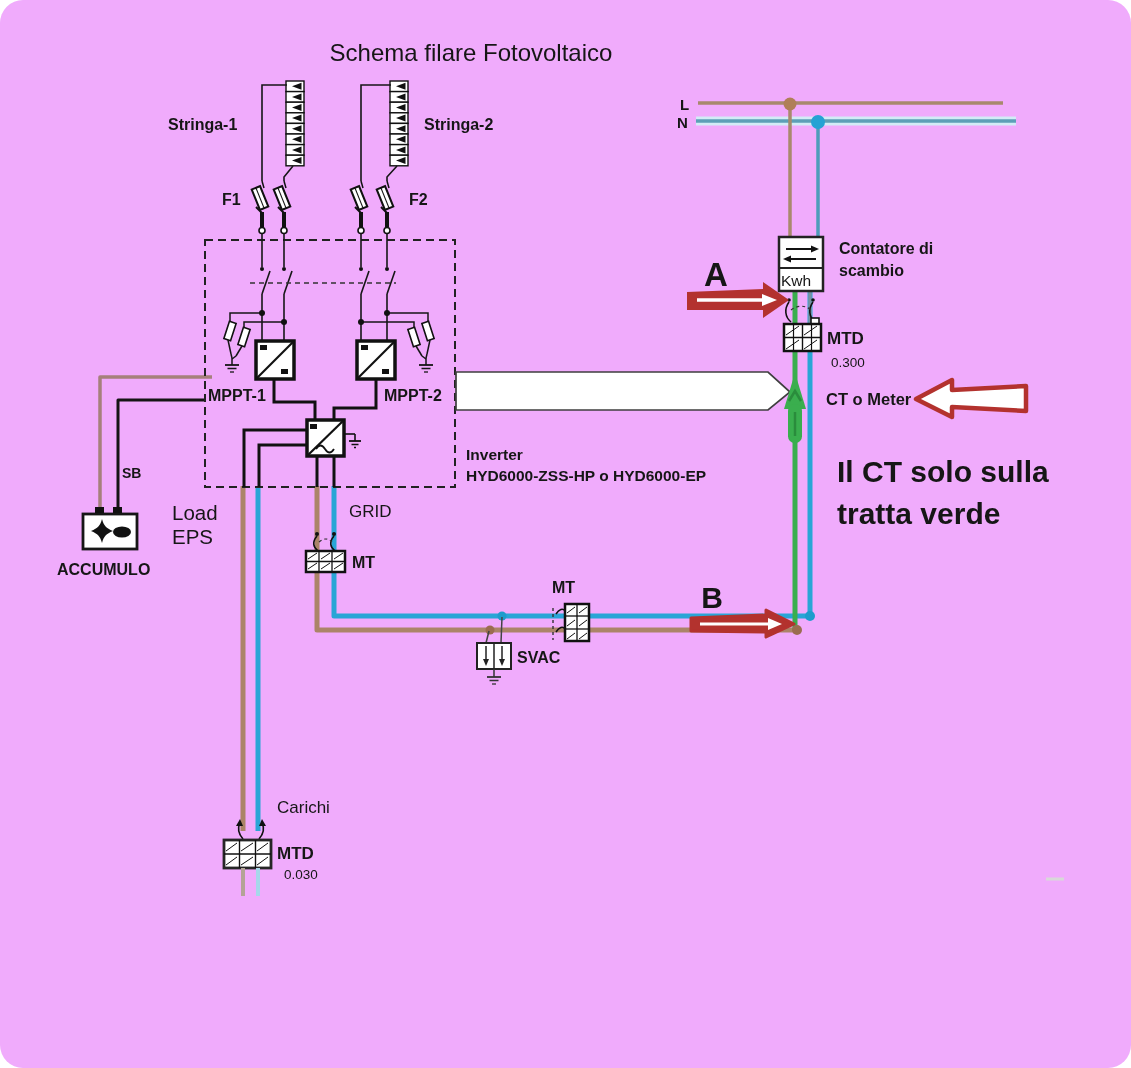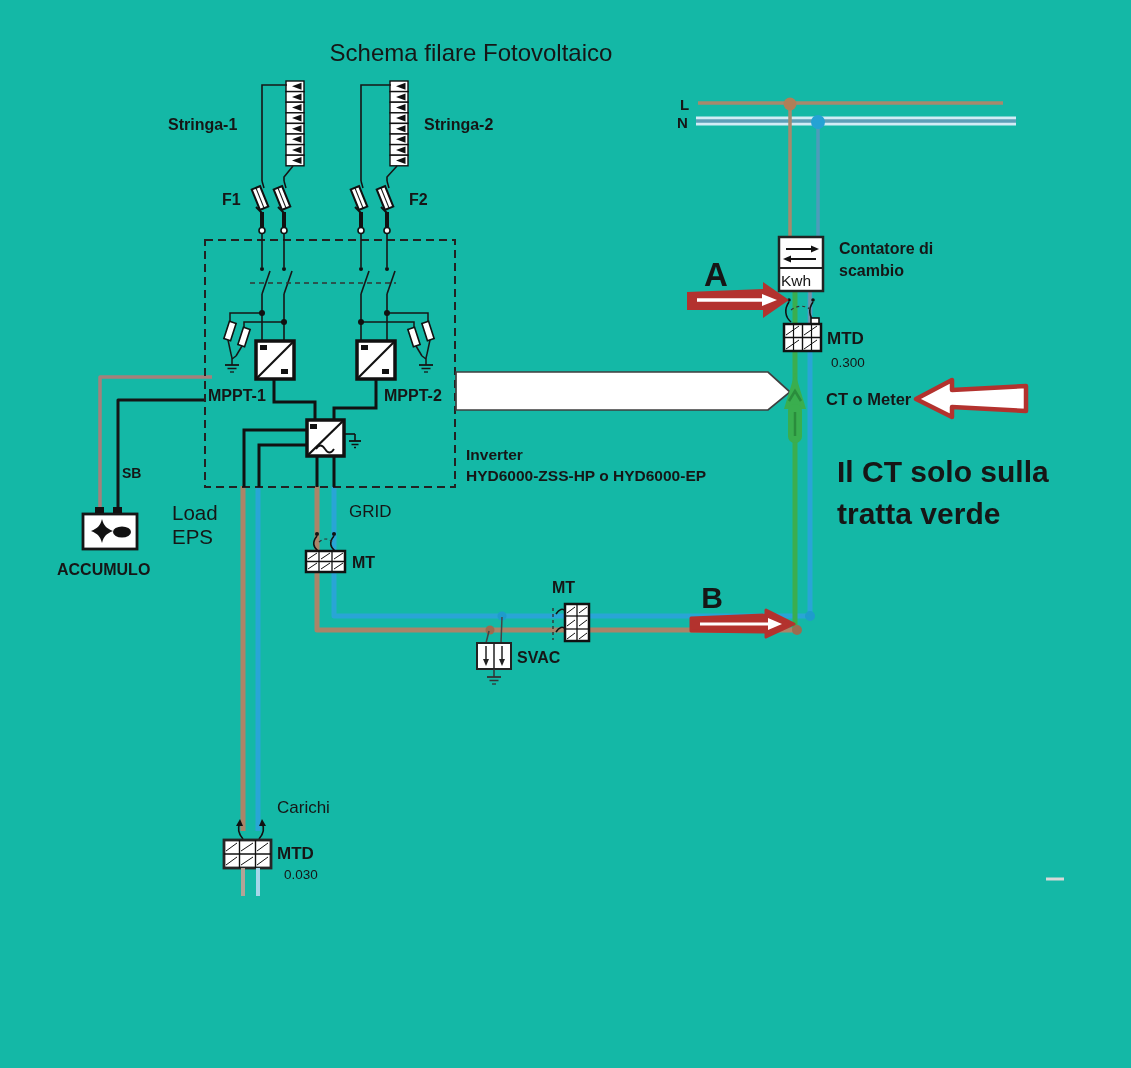--- a/index.html
+++ b/index.html
@@ -1,16 +1,16 @@
 <!DOCTYPE html>
 <html><head>
 <meta charset="utf-8">
 <style>
   html,body{margin:0;padding:0;background:#ffffff;}
-  .stage{position:relative;width:1131px;height:1068px;background:#14b8a6;overflow:hidden;}
+  .stage{position:relative;width:1131px;height:1068px;background:#f0abfc;overflow:hidden;border-radius:23px;}
   svg{display:block;}
   text{font-family:"Liberation Sans",sans-serif;fill:#161616;}
   .t-bold{font-weight:bold;}
 </style>
 </head>
 <body>
 
 <div class="stage">
 <svg width="1131" height="1068" viewBox="0 0 1131 1068" xmlns="http://www.w3.org/2000/svg">
 

